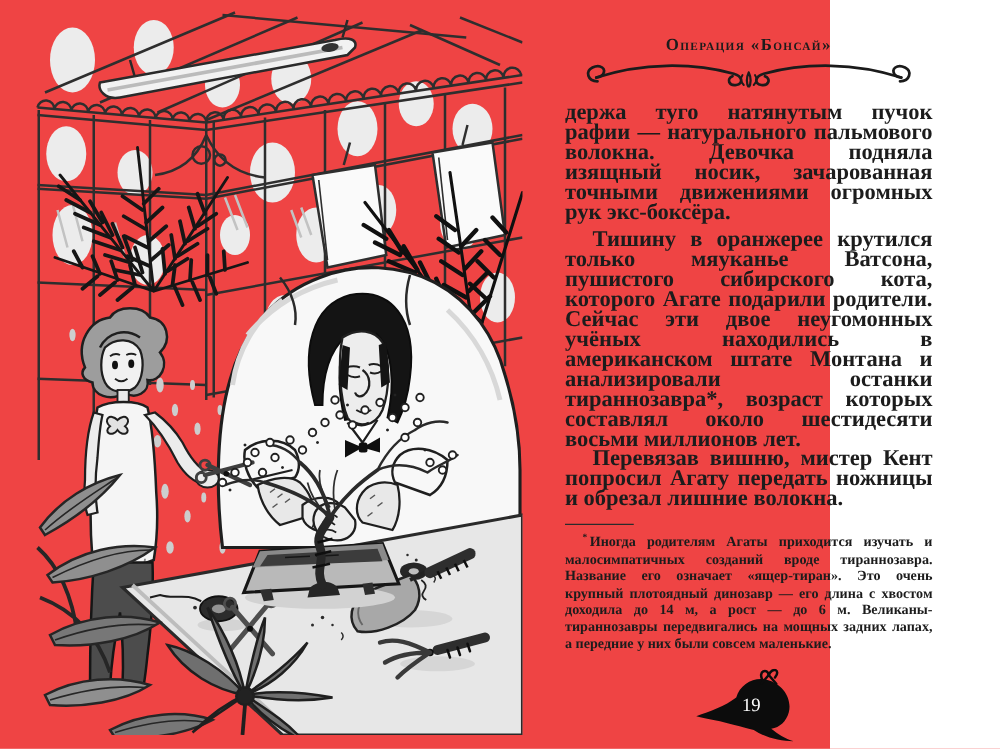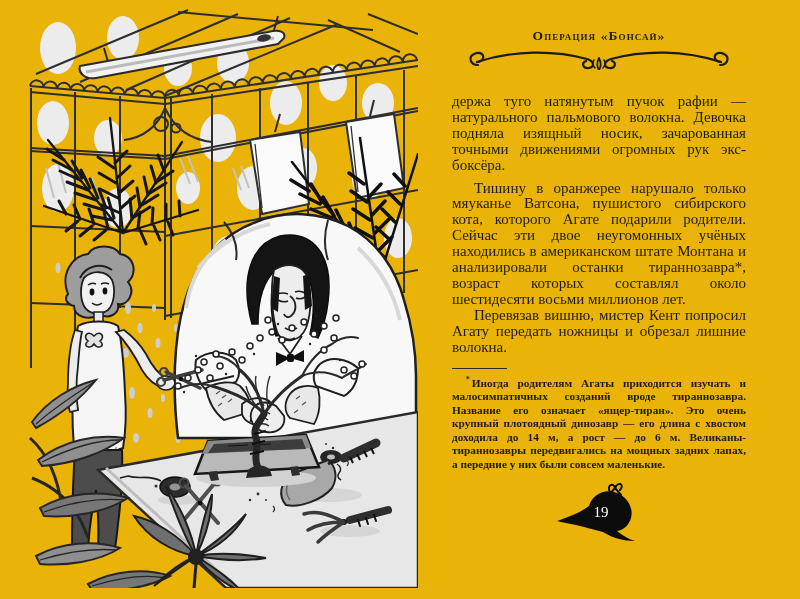--- a/index.html
+++ b/index.html
@@ -1,26 +1,26 @@
 <!DOCTYPE html>
 <html lang="ru"><head>
 <meta charset="utf-8">
 <style>
   html,body{margin:0;padding:0;}
   body{width:800px;height:599px;background:#fff;overflow:hidden;
        font-family:"Liberation Serif",serif;color:#1c1c1c;}
-  .spread{position:relative;width:800px;height:599px;background:#eab308;}
+  .spread{position:relative;width:664px;height:599px;background:#ef4444;}
   .illustration-page{position:absolute;left:28px;top:8px;width:390px;height:580px;}
   .illustration-page svg{display:block;width:100%;height:100%;}
   .text-page{position:absolute;left:452px;top:0;width:294px;height:599px;}
   .chapter-title{margin-top:28px;text-align:center;font-size:13.5px;font-weight:600;
        font-variant:small-caps;letter-spacing:1.1px;}
   .flourish{display:block;margin:2px auto 0;}
-  .body-text{margin-top:24px;font-size:15px;line-height:15.9px;text-align:justify;
-       font-weight:400;hyphens:auto;-webkit-hyphens:auto;}
+  .body-text{margin-top:12px;font-size:18px;line-height:15.9px;text-align:justify;
+       font-weight:700;hyphens:auto;-webkit-hyphens:auto;}
   .body-text p{margin:0;text-indent:22px;}
   .body-text p.noindent{text-indent:0;}
   .body-text p.gap{margin-top:7px;}
   .footnote-divider{width:55px;border:none;border-top:1.4px solid #2b2b2b;margin:12px 0 8px 0;}
   .footnote{font-size:11.3px;line-height:13.5px;text-align:justify;font-weight:600;
        hyphens:auto;-webkit-hyphens:auto;}
   .footnote p{margin:0;text-indent:14px;}
   .footnote sup{font-size:7.5px;line-height:0;margin-right:2px;}
   .page-bird{display:block;margin:12px auto 0;}
 </style>
@@ -356,21 +356,21 @@
         <path d="M13,16 C50,4 90,4 123,13 C130,15 131,21 125,22 C119,23 117,17 122,15"></path>
         <path d="M256,19 C264,19 266,11 260,8 C254,5 248,9 252,14 C253,15 255,16 257,16"></path>
         <path d="M257,16 C220,4 180,4 147,13 C140,15 139,21 145,22 C151,23 153,17 148,15"></path>
         <path d="M135,12 C133,16 133,21 135,24 C137,21 137,16 135,12" stroke-width="1.8"></path>
         <path d="M130,14 C128,17 129,20 131,22 M140,14 C142,17 141,20 139,22" stroke-width="1.6"></path>
       </g>
     </svg>
 
     <div class="body-text">
       <p class="noindent">держа туго натянутым пучок рафии — натурального пальмового волокна. Девочка подняла изящный носик, зачарованная точными движениями огромных рук экс-боксёра.</p>
-      <p class="gap">Тишину в оранжерее нарушало только мяуканье Ватсона, пушистого сибирского кота, которого Агате подарили родители. Сейчас эти двое неугомонных учёных находились в американском штате Монтана и анализировали останки тираннозавра*, возраст которых составлял около шестидесяти восьми миллионов лет.</p>
+      <p class="gap">Тишину в оранжерее крутился только мяуканье Ватсона, пушистого сибирского кота, которого Агате подарили родители. Сейчас эти двое неугомонных учёных находились в американском штате Монтана и анализировали останки тираннозавра*, возраст которых составлял около шестидесяти восьми миллионов лет.</p>
       <p>Перевязав вишню, мистер Кент попросил Агату передать ножницы и обрезал лишние волокна.</p>
     </div>
 
     <hr class="footnote-divider">
 
     <div class="footnote">
       <p><sup>*</sup><span>Иногда родителям Агаты приходится изучать и малосимпатичных созданий вроде тираннозавра. Название его означает «ящер-тиран». Это очень крупный плотоядный динозавр — его длина с хвостом доходила до 14 м, а рост — до 6 м. Великаны-тираннозавры передвигались на мощных задних лапах, а передние у них были совсем маленькие.</span></p>
     </div>
 
     <svg class="page-bird" width="90" height="62" viewBox="0 0 90 62">

